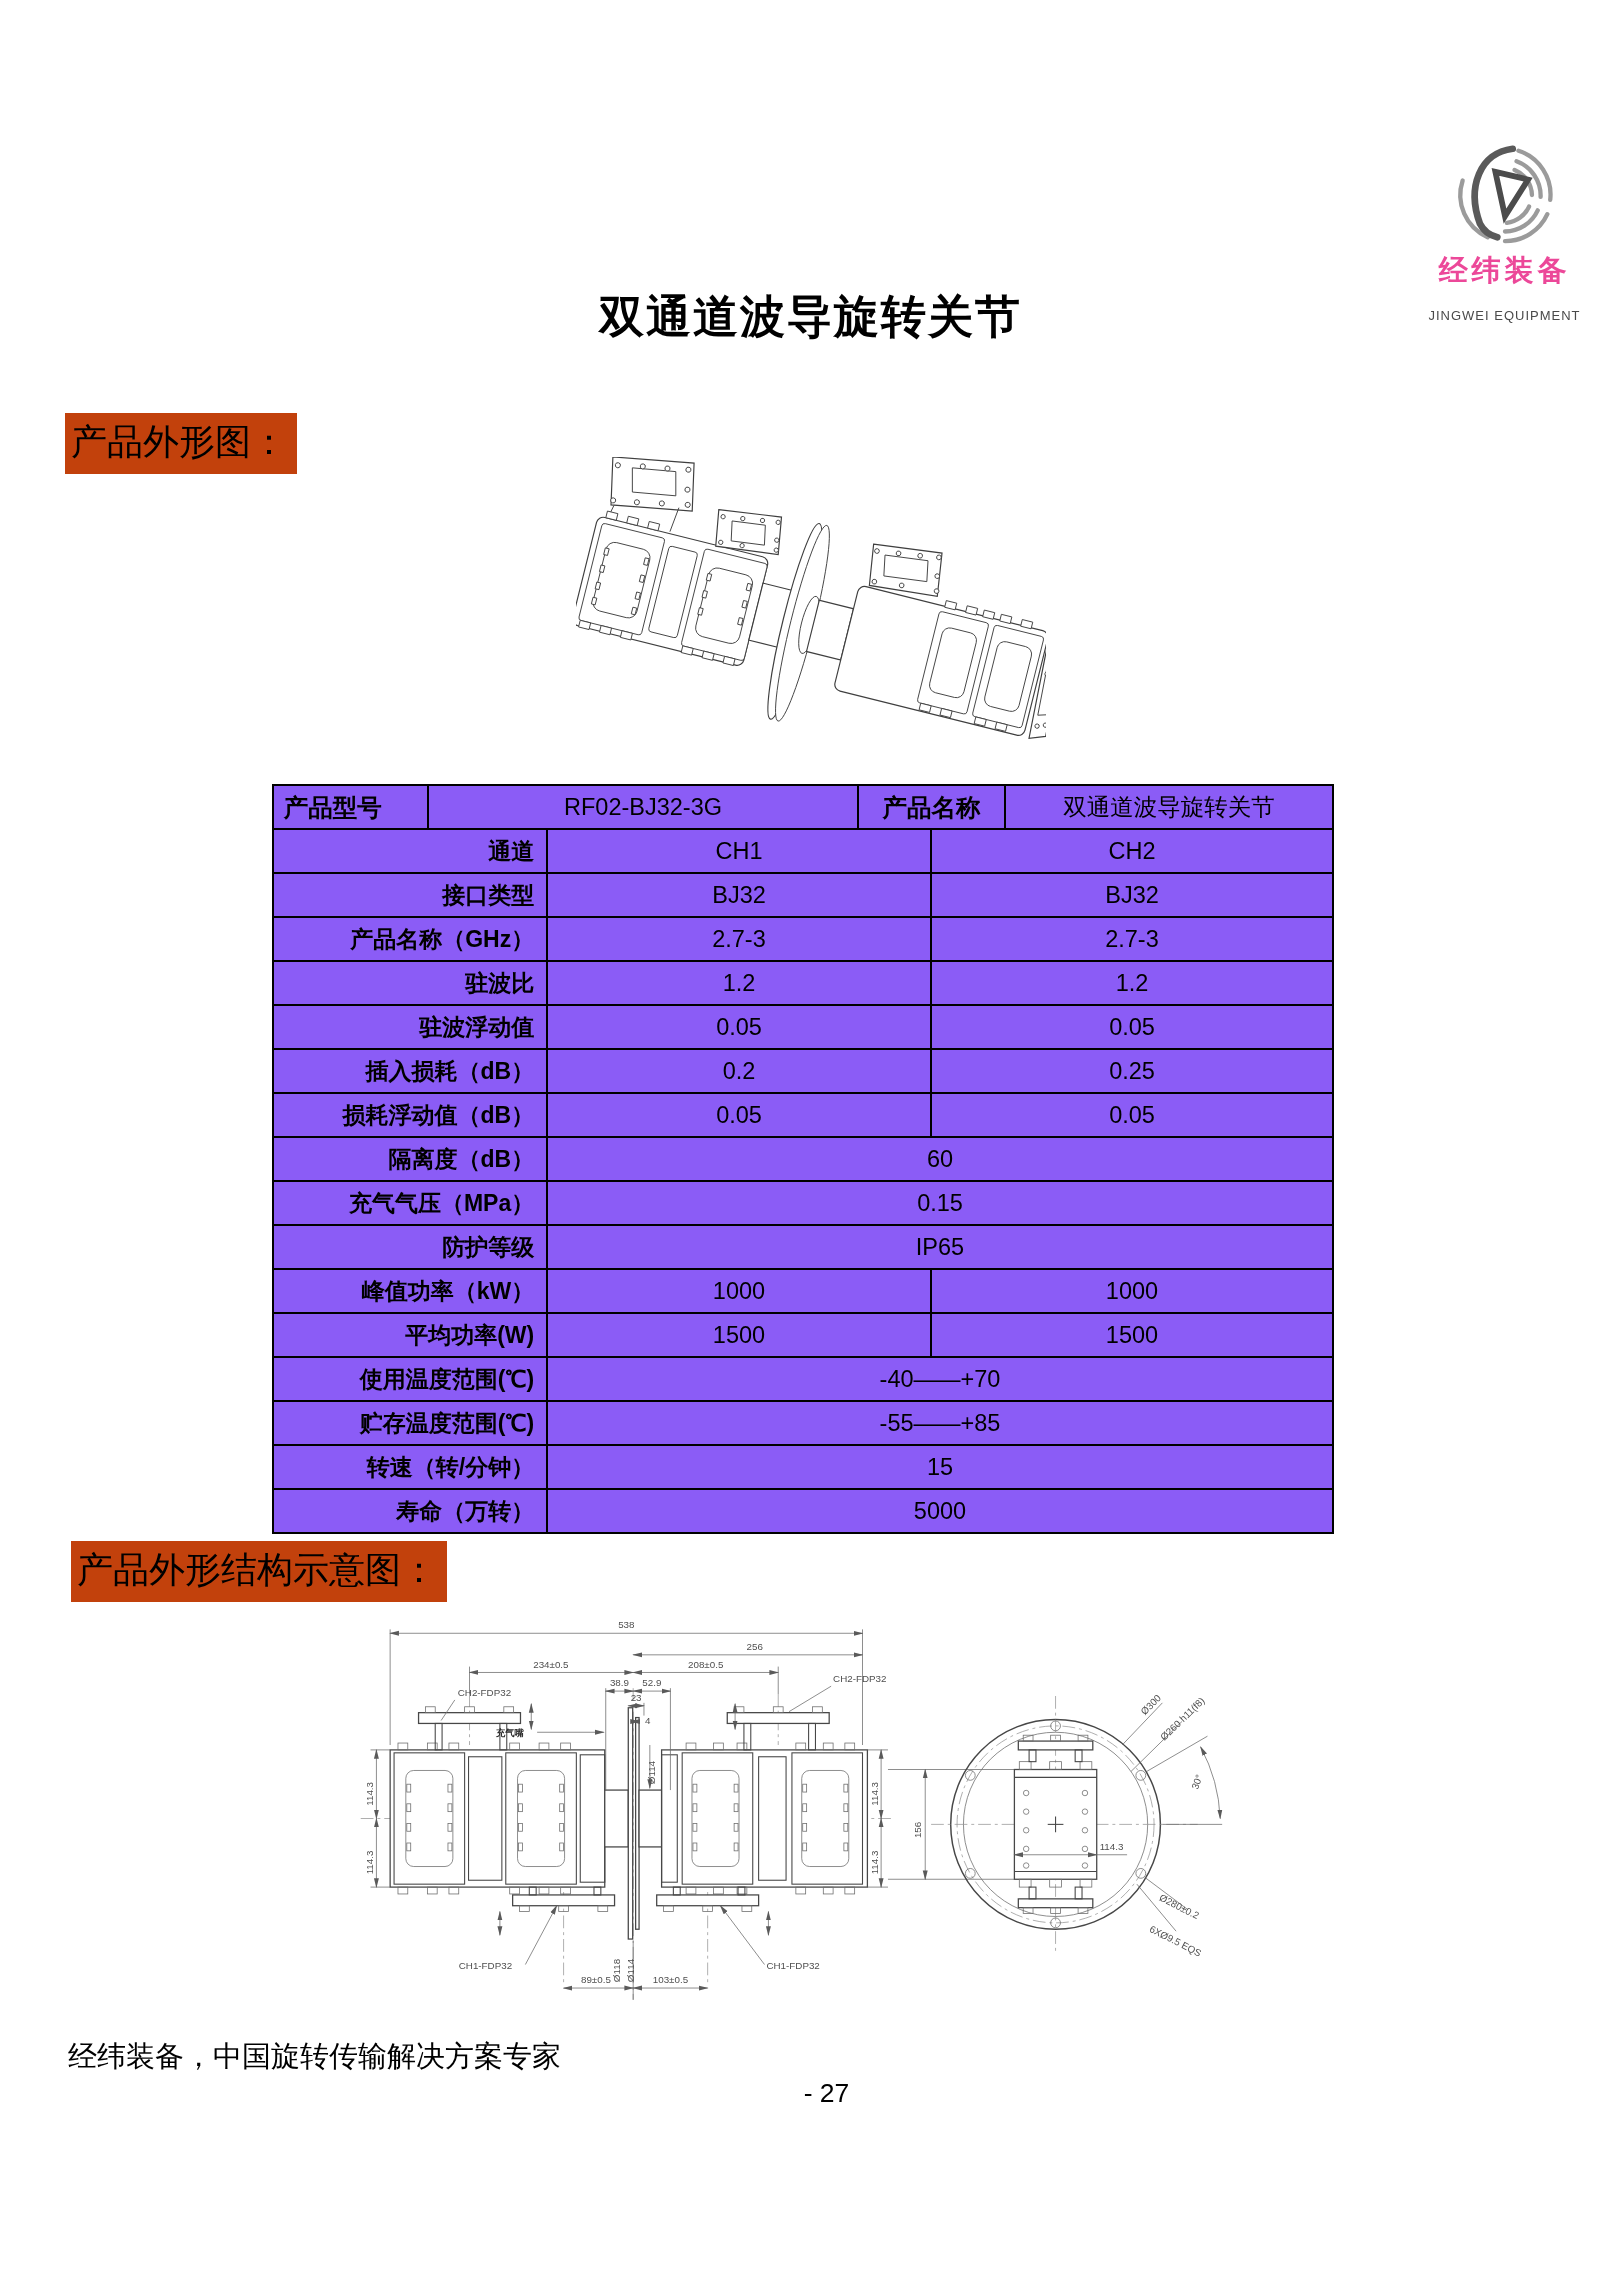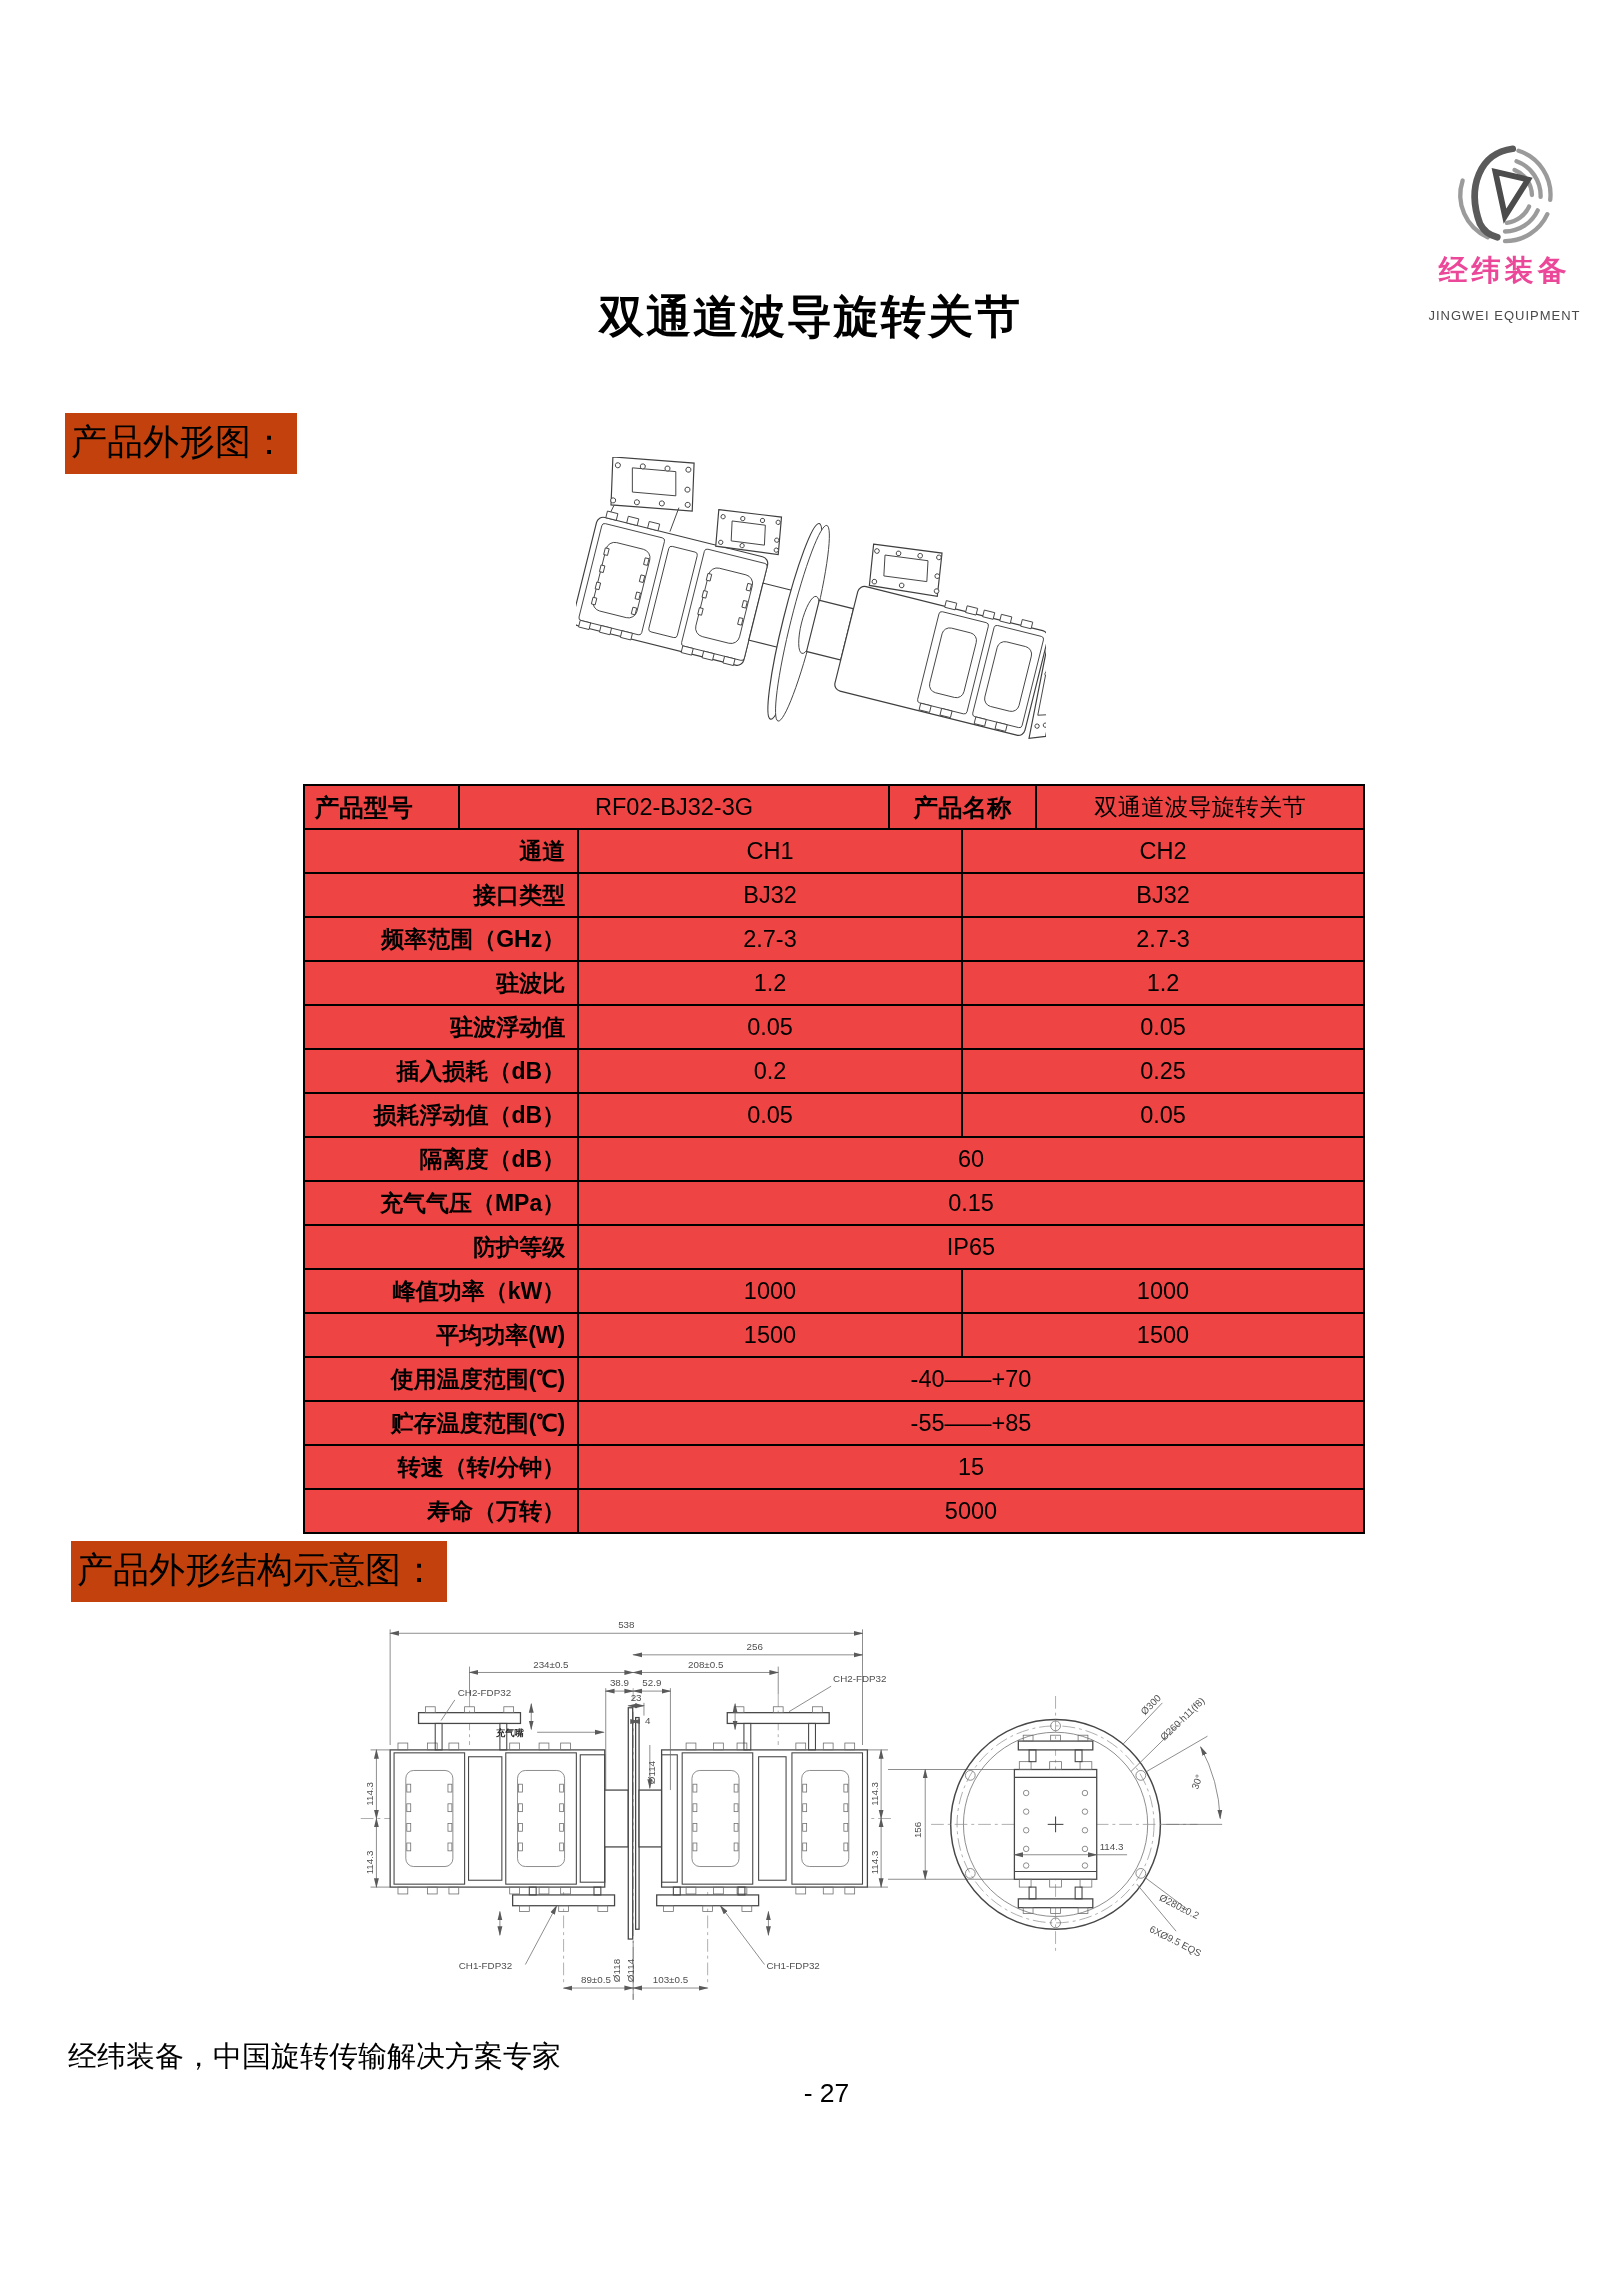--- a/index.html
+++ b/index.html
@@ -13,21 +13,21 @@
 
   
   .doc-title{top:287px;left:0;width:100%;text-align:center;font-size:45px;font-weight:600;letter-spacing:2px;}
 
   
   .section-label{background:#c2410c;color:#000;font-weight:500;padding:4.9px 9.8px 6.9px 5.9px;}
   .label1{left:65px;top:413px;font-size:36px;}
   .label2{left:71px;top:1541px;font-size:36px;}
 
   
-  table.spec{left:303px;top:784px;width:1060px;border-collapse:collapse;table-layout:fixed;position:absolute;background:#ef4444;}
+  table.spec{left:272px;top:784px;width:1060px;border-collapse:collapse;table-layout:fixed;position:absolute;background:#8b5cf6;}
   table.spec td{border:2px solid #000;height:42px;padding:0 3.9px;font-size:23.5px;text-align:center;overflow:hidden;white-space:nowrap;}
   table.spec td.lbl{text-align:right;padding-right:11.8px;font-weight:700;font-size:23px;}
   table.spec td.hdr-lbl{text-align:left;padding-left:9.8px;font-weight:700;font-size:24.5px;}
   table.spec td.hdr-ctr{font-weight:700;font-size:24.5px;}
   table.spec td.val{font-size:23.5px;}
 
   
   .slogan{left:68px;top:2037px;font-size:29px;font-family:"Liberation Serif",serif;}
   .pageno{left:16px;top:2078px;width:100%;text-align:center;font-size:26.5px;}
 
@@ -201,21 +201,21 @@
     <td class="lbl" colspan="2">通道</td>
     <td class="val" colspan="2">CH1</td>
     <td class="val" colspan="2">CH2</td>
   </tr>
   <tr>
     <td class="lbl" colspan="2">接口类型</td>
     <td class="val" colspan="2">BJ32</td>
     <td class="val" colspan="2">BJ32</td>
   </tr>
   <tr>
-    <td class="lbl" colspan="2">频率范围（GHz）</td>
+    <td class="lbl" colspan="2">产品名称（GHz）</td>
     <td class="val" colspan="2">2.7-3</td>
     <td class="val" colspan="2">2.7-3</td>
   </tr>
   <tr>
     <td class="lbl" colspan="2">驻波比</td>
     <td class="val" colspan="2">1.2</td>
     <td class="val" colspan="2">1.2</td>
   </tr>
   <tr>
     <td class="lbl" colspan="2">驻波浮动值</td>

